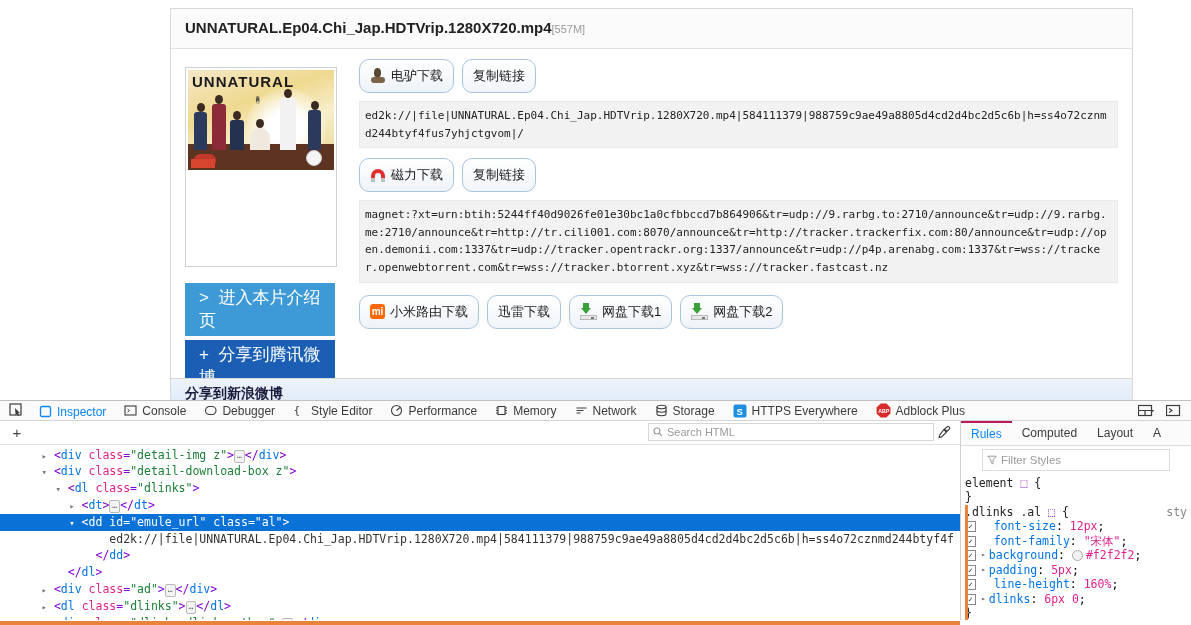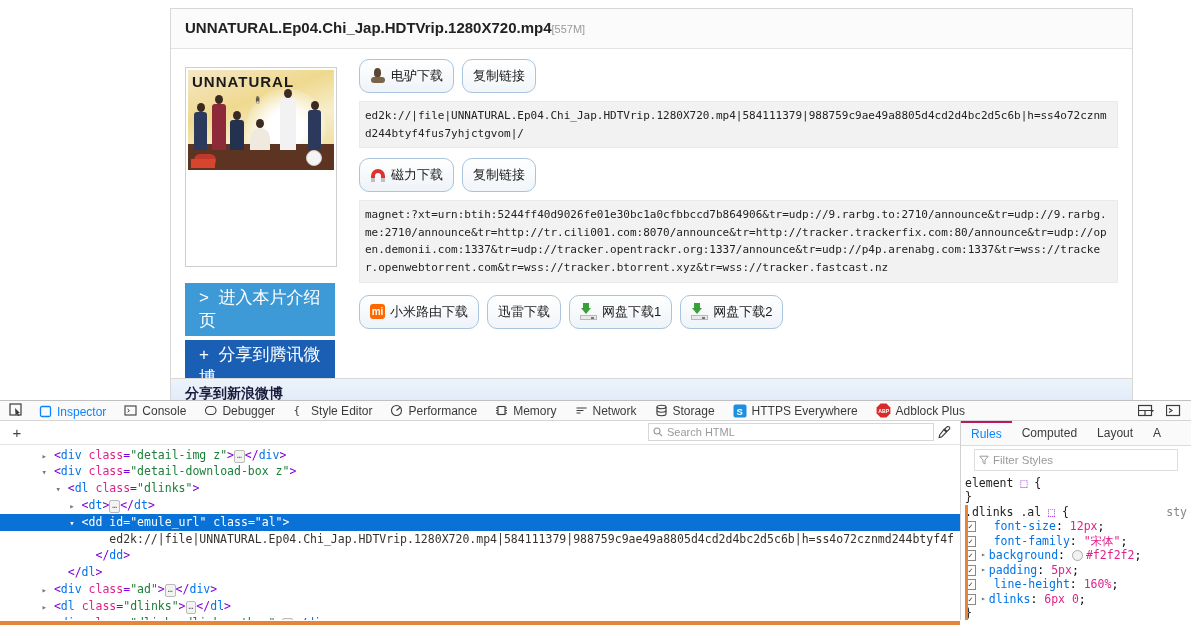--- a/index.html
+++ b/index.html
@@ -349,21 +349,21 @@
     background: #fafafa;
   }
   .rtab {
     padding: 0 10px;
     font-size: 12px; color: #3b3b3b;
     display: flex; align-items: center;
     cursor: pointer; white-space: nowrap;
   }
   .rtab.active { color: #0a84ff; border-top: 2px solid #be185d; }
   .filter-styles {
-    height: 20px; margin: 3px 13px;
+    height: 20px; margin: 3px 21px;
     border: 1px solid #ddd; background: #fff;
     display: flex; align-items: center; gap: 4px;
     padding: 0 4px;
     font-size: 11.5px; color: #9a9a9a;
   }
   .rules-list {
     flex: 1 1 auto;
     font-family: "DejaVu Sans Mono", monospace;
     font-size: 11.5px;
     line-height: 14.5px;

